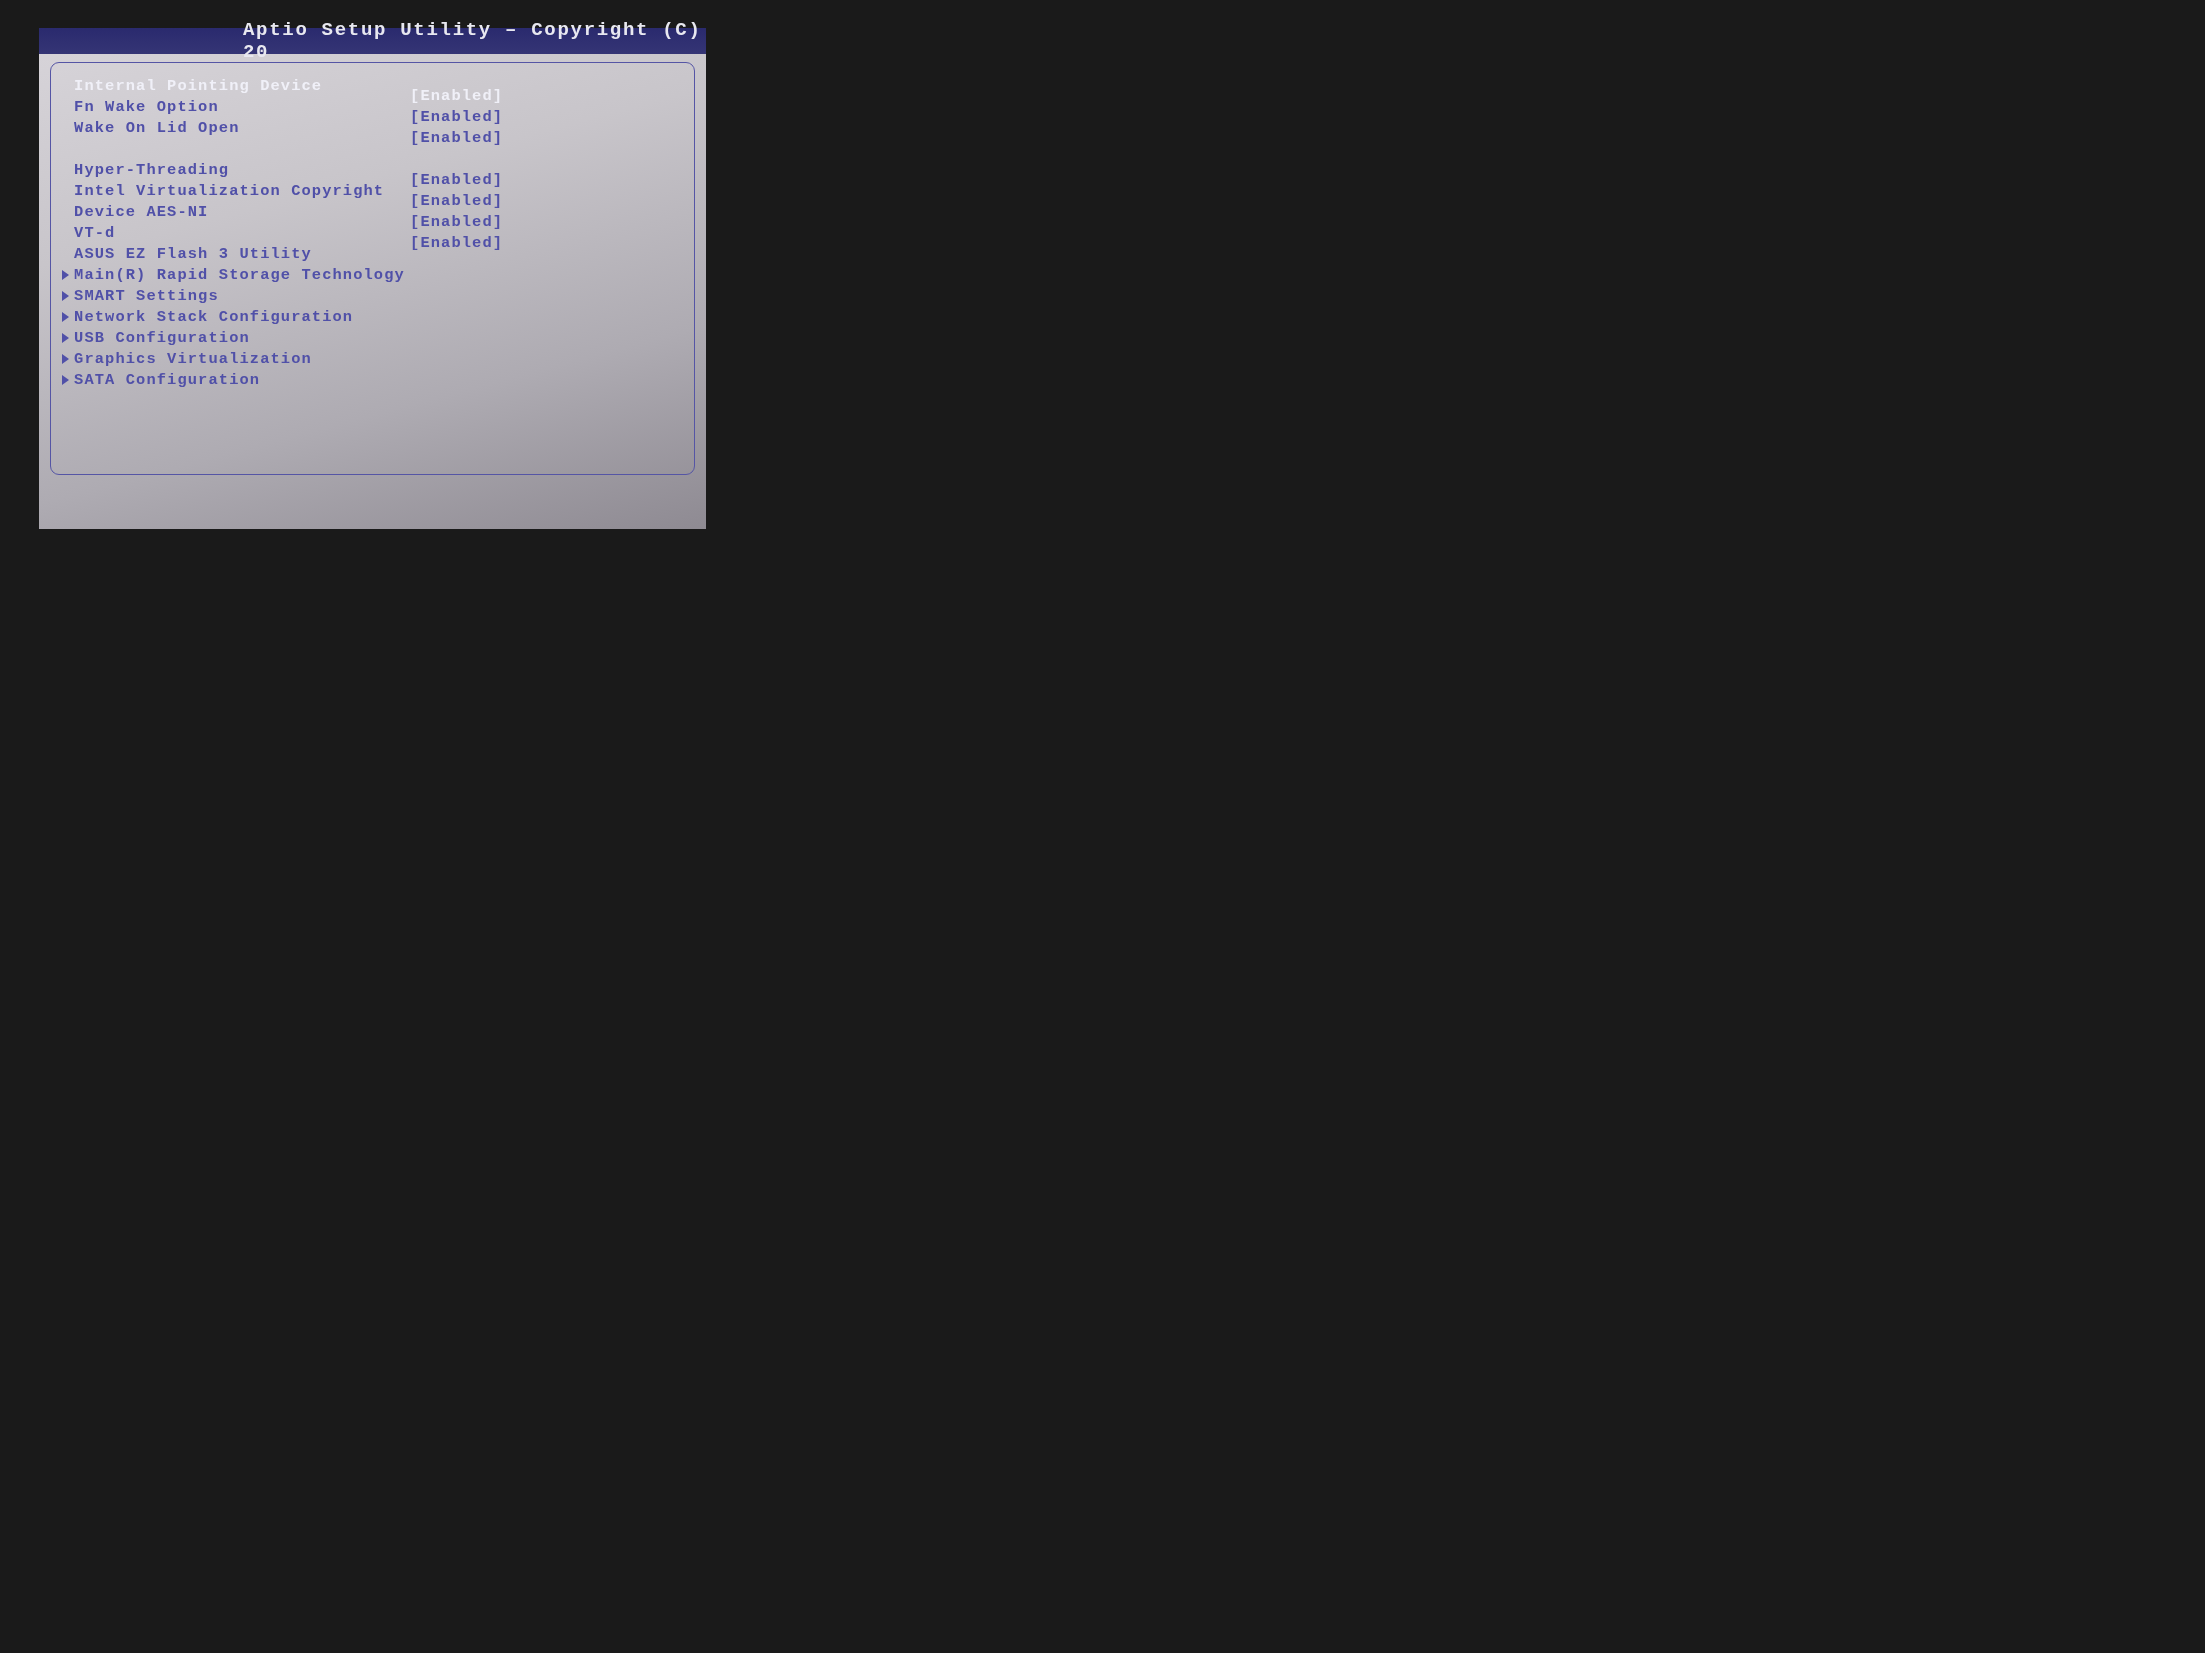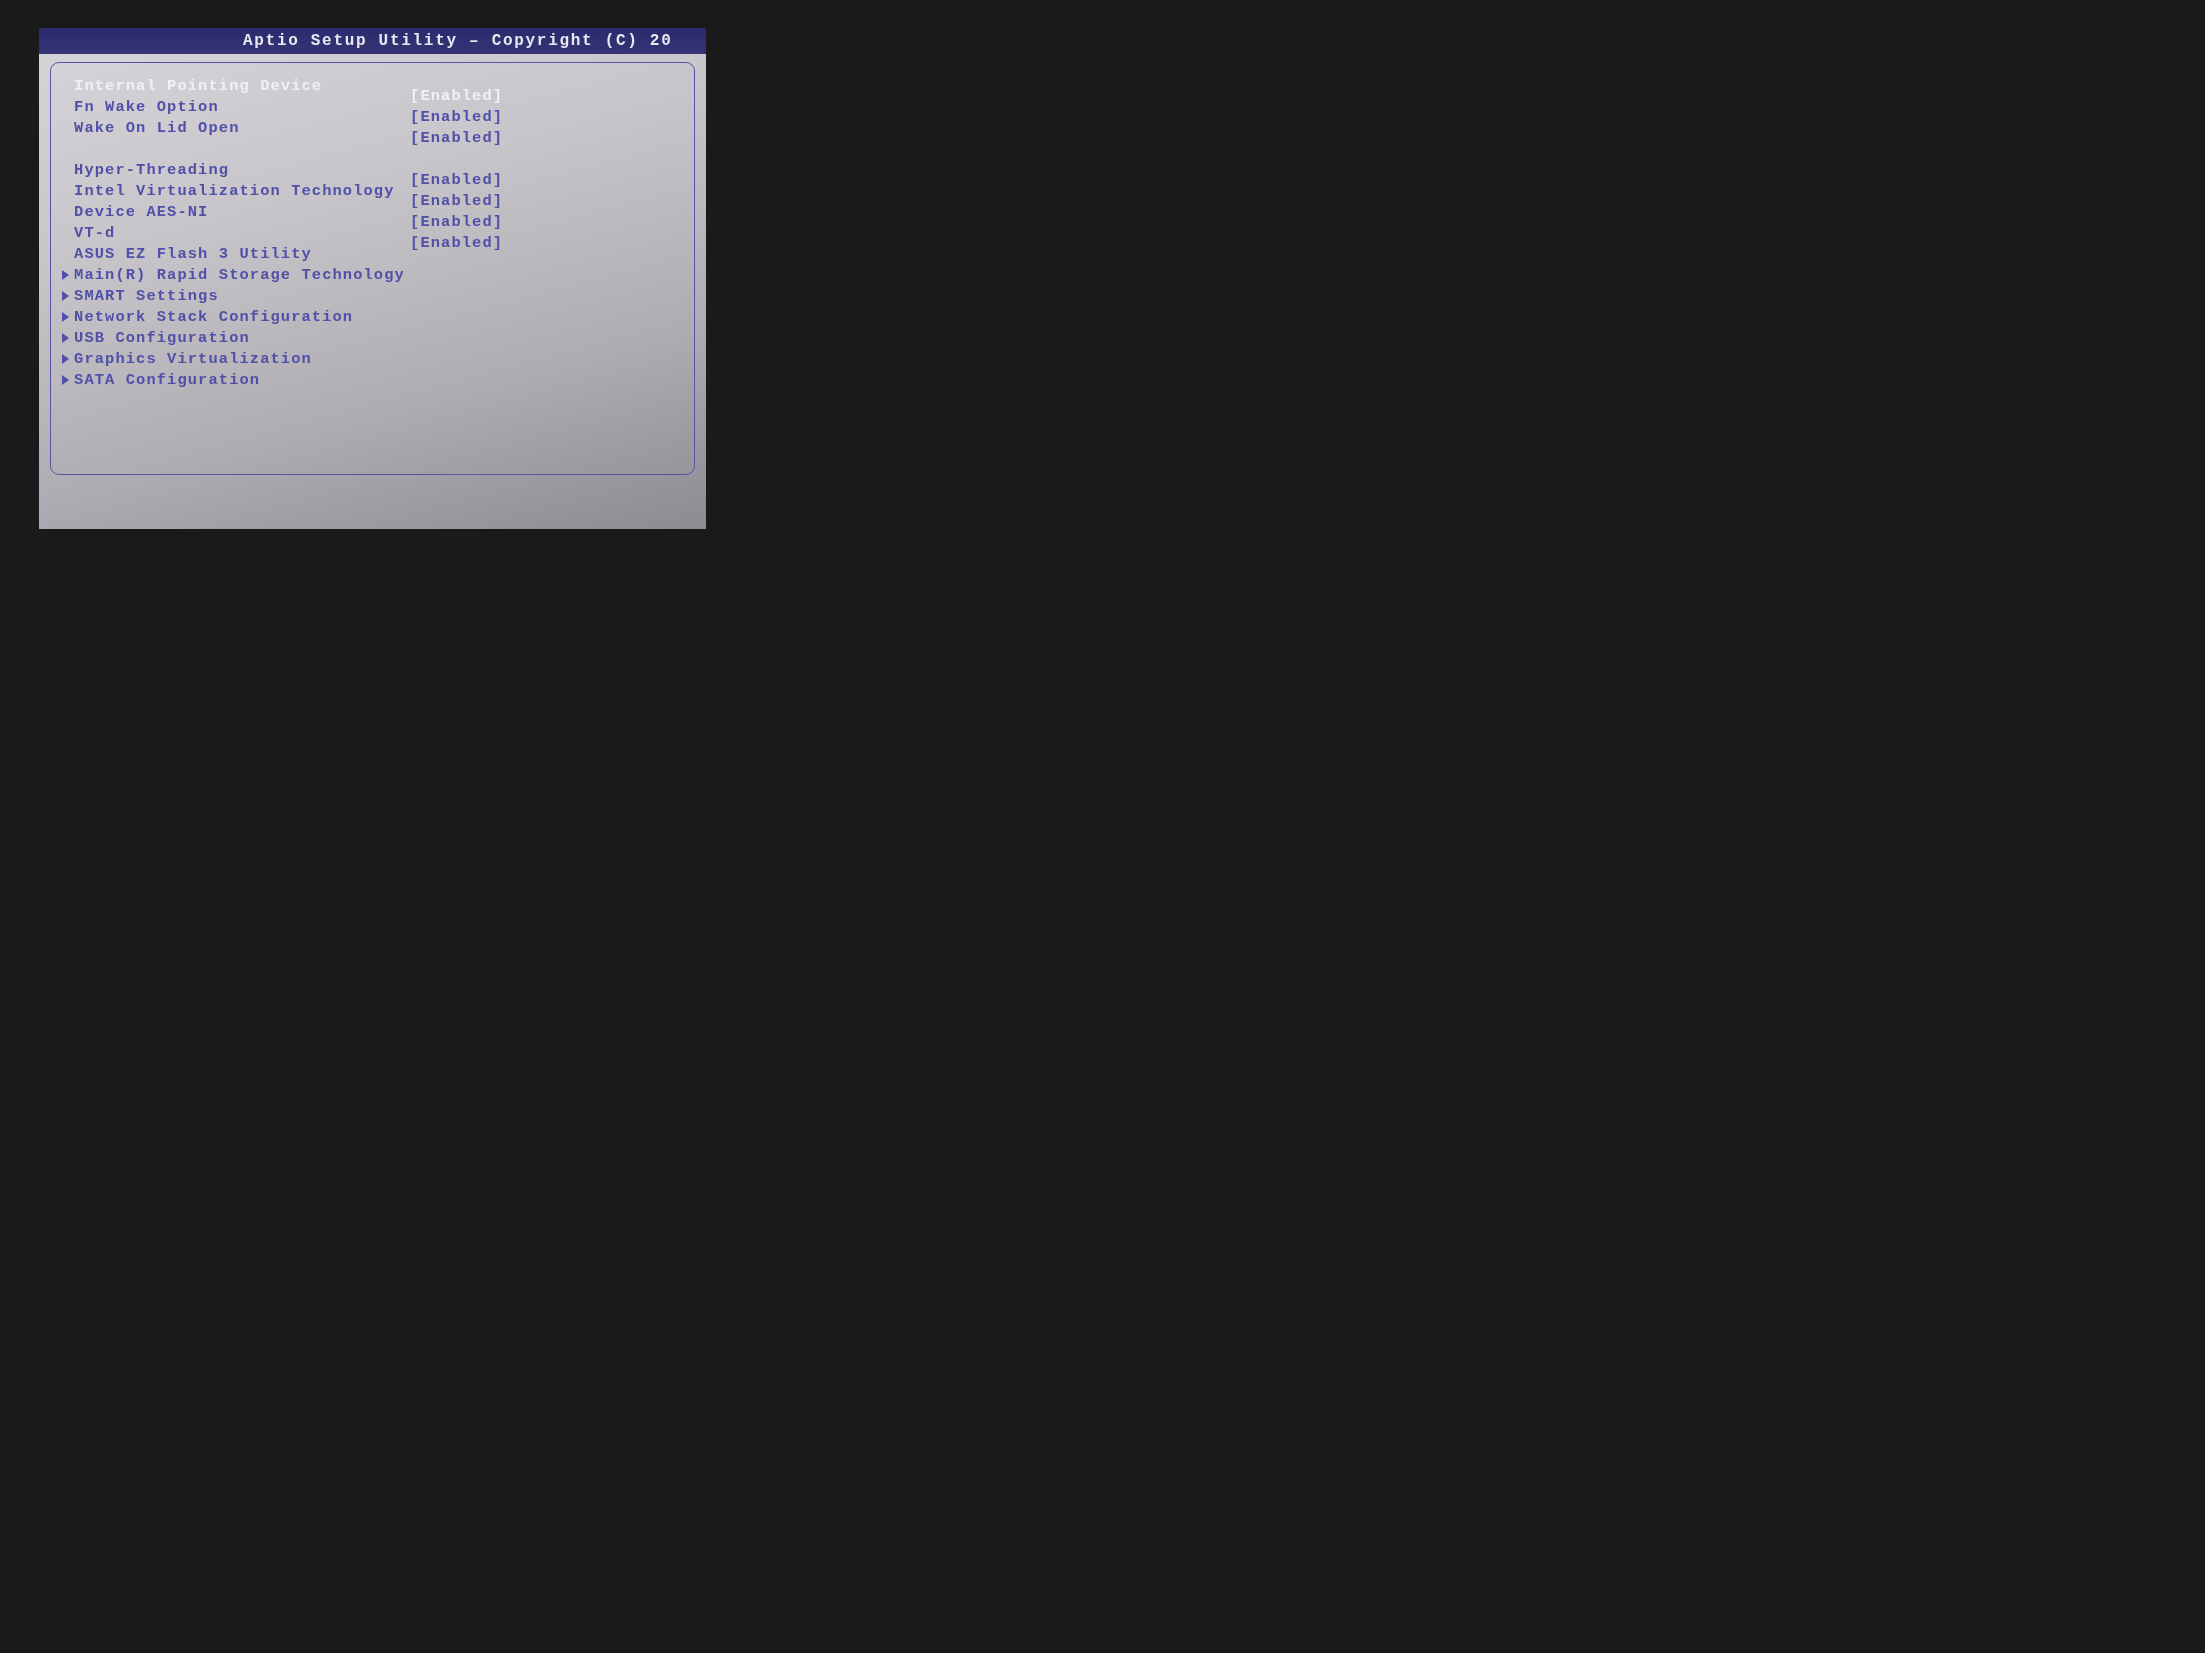--- a/index.html
+++ b/index.html
@@ -21,21 +21,21 @@
       height: 502px;
       position: relative;
     }
     .header-bar {
       background: linear-gradient(180deg, #2a2a6e 0%, #353575 100%);
       height: 26.5px;
       display: flex;
       align-items: center;
       padding-left: 204px;
       color: #e8e8f0;
-      font-size: 16px;
+      font-size: 19px;
       font-weight: bold;
       letter-spacing: 1.7px;
     }
     .tab-bar {
       background: linear-gradient(180deg, #353575 0%, #3d3d7d 100%);
       height: 23px;
       display: flex;
       align-items: flex-end;
       padding-left: 50px;
     }
@@ -136,21 +136,21 @@
     <div class="spacer"></div>
 
     <div class="option-row">
       <span class="arrow"></span>
       <span class="label">Hyper-Threading</span>
       <span class="value">[Enabled]</span>
     </div>
 
     <div class="option-row">
       <span class="arrow"></span>
-      <span class="label">Intel Virtualization Technology</span>
+      <span class="label">Intel Virtualization Copyright</span>
       <span class="value">[Enabled]</span>
     </div>
 
     <div class="option-row">
       <span class="arrow"></span>
       <span class="label">Device AES-NI</span>
       <span class="value">[Enabled]</span>
     </div>
 
     <div class="option-row">

